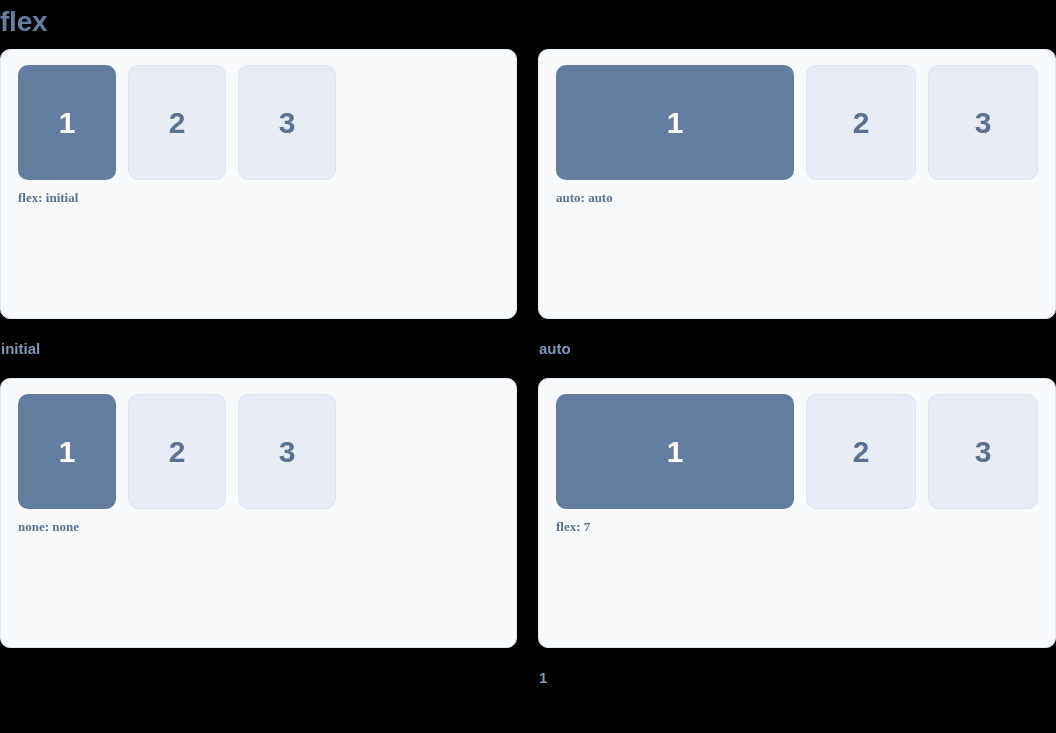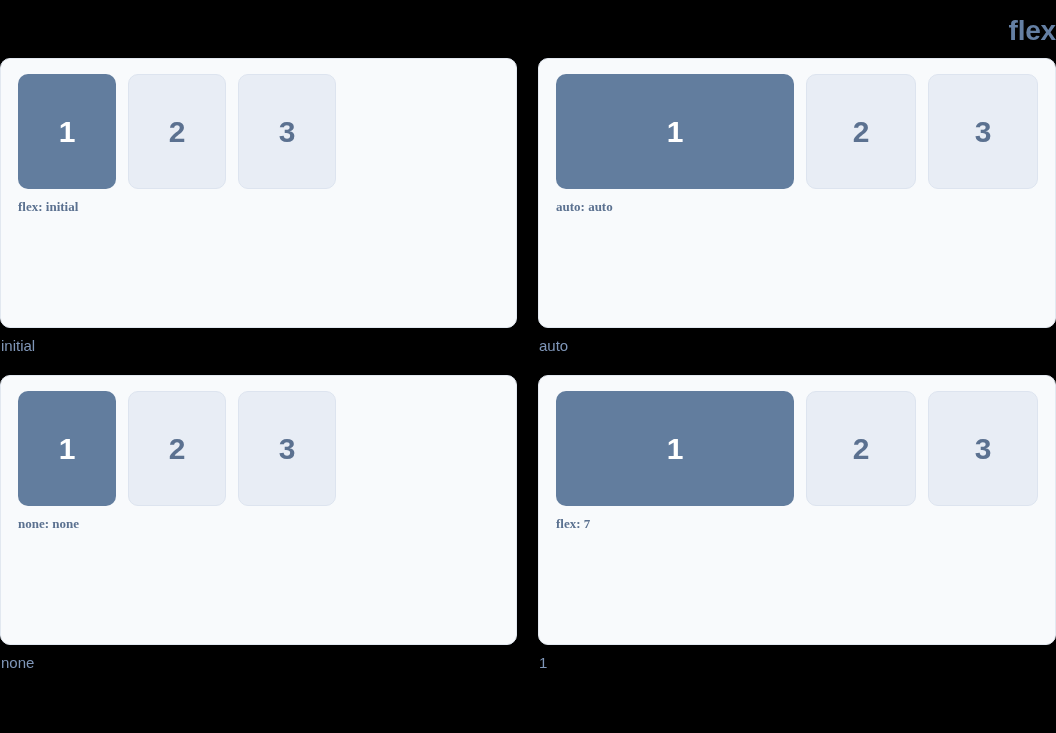--- a/index.html
+++ b/index.html
@@ -27,26 +27,26 @@
     -webkit-font-smoothing: antialiased;
   }
 
   .page{
     width:1056px;
     height:733px;
     position:relative;
   }
 
   .page-title{
-    text-align:right;
+    text-align:left;
     font-size:28px;
     font-weight:bold;
     color: var(--title);
     letter-spacing:-0.2px;
-    padding-top:14px;
+    padding-top:5px;
     line-height:34px;
   }
 
   .grid{
     margin-top:10px;
     display:grid;
     grid-template-columns: 517px 518px;
     column-gap:21px;
     row-gap:19px;
     padding-left:0px;
@@ -109,23 +109,23 @@
   .code-label{
     margin-top:10px;
     font-size:13px;
     font-weight:bold;
     color: var(--muted-text);
     line-height:16px;
     font-family:Liberation Serif, serif;
   }
 
   .caption{
-    margin-top:8px;
+    margin-top:20px;
     font-size:15px;
-    font-weight:normal;
+    font-weight:bold;
     color: var(--caption);
     line-height:20px;
     padding-left:1px;
   }
 </style>
 </head>
 <body>
 
 <div class="page">
 
@@ -159,21 +159,20 @@
 
     <div class="cell">
       <div class="panel">
         <div class="row" data-mode="none">
           <div class="box primary">1</div>
           <div class="box plain">2</div>
           <div class="box plain">3</div>
         </div>
         <div class="code-label">none: none</div>
       </div>
-      <div class="caption">none</div>
     </div>
 
     <div class="cell">
       <div class="panel">
         <div class="row" data-mode="1">
           <div class="box primary">1</div>
           <div class="box plain">2</div>
           <div class="box plain">3</div>
         </div>
         <div class="code-label">flex: 7</div>

